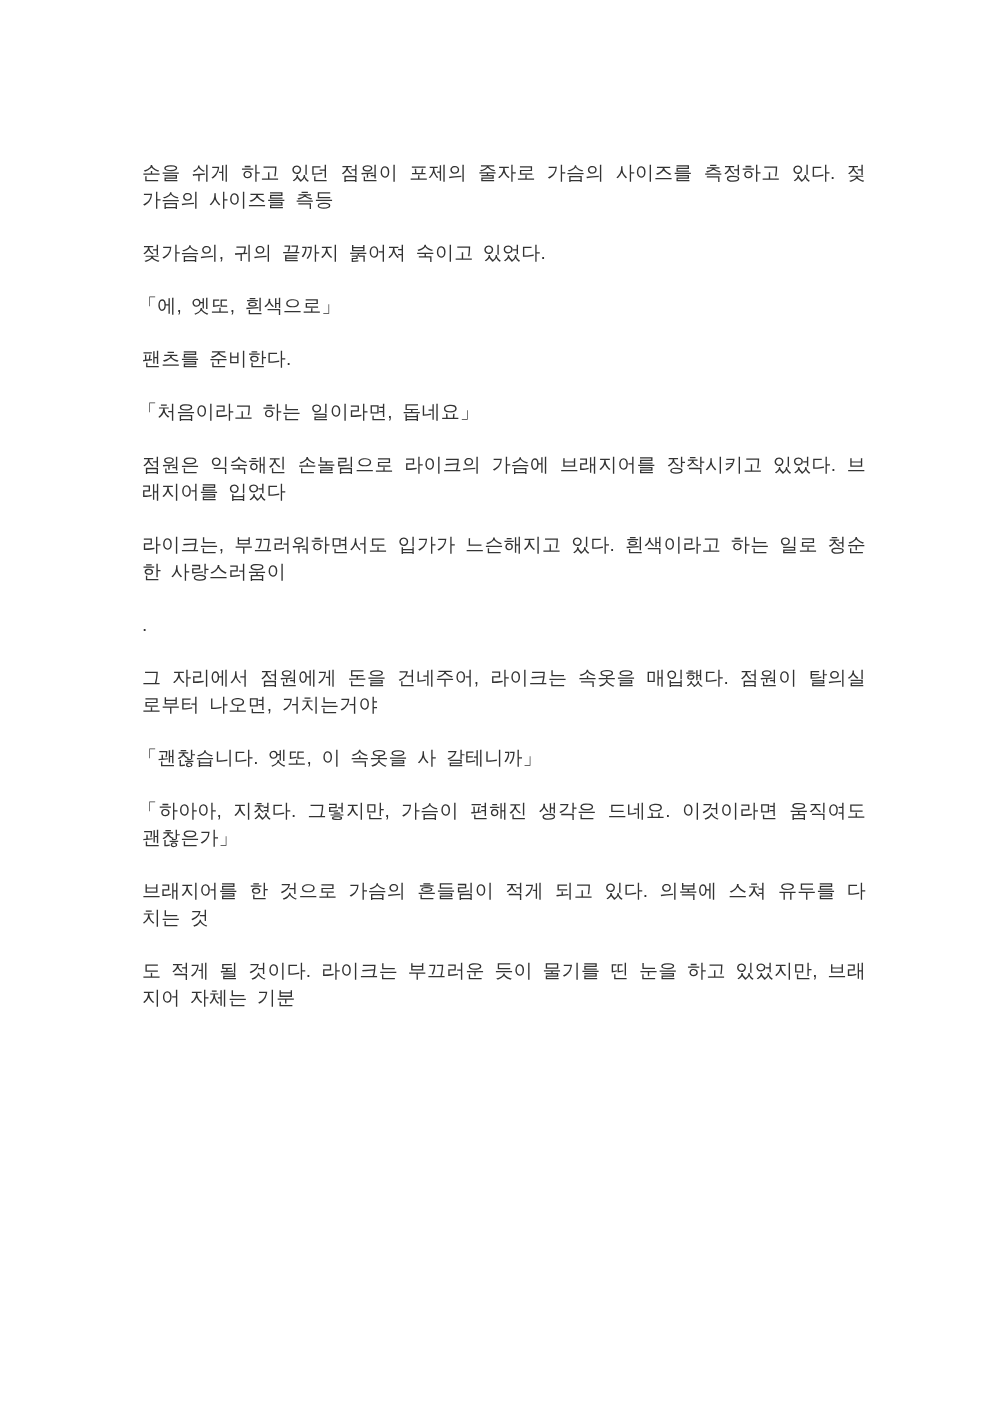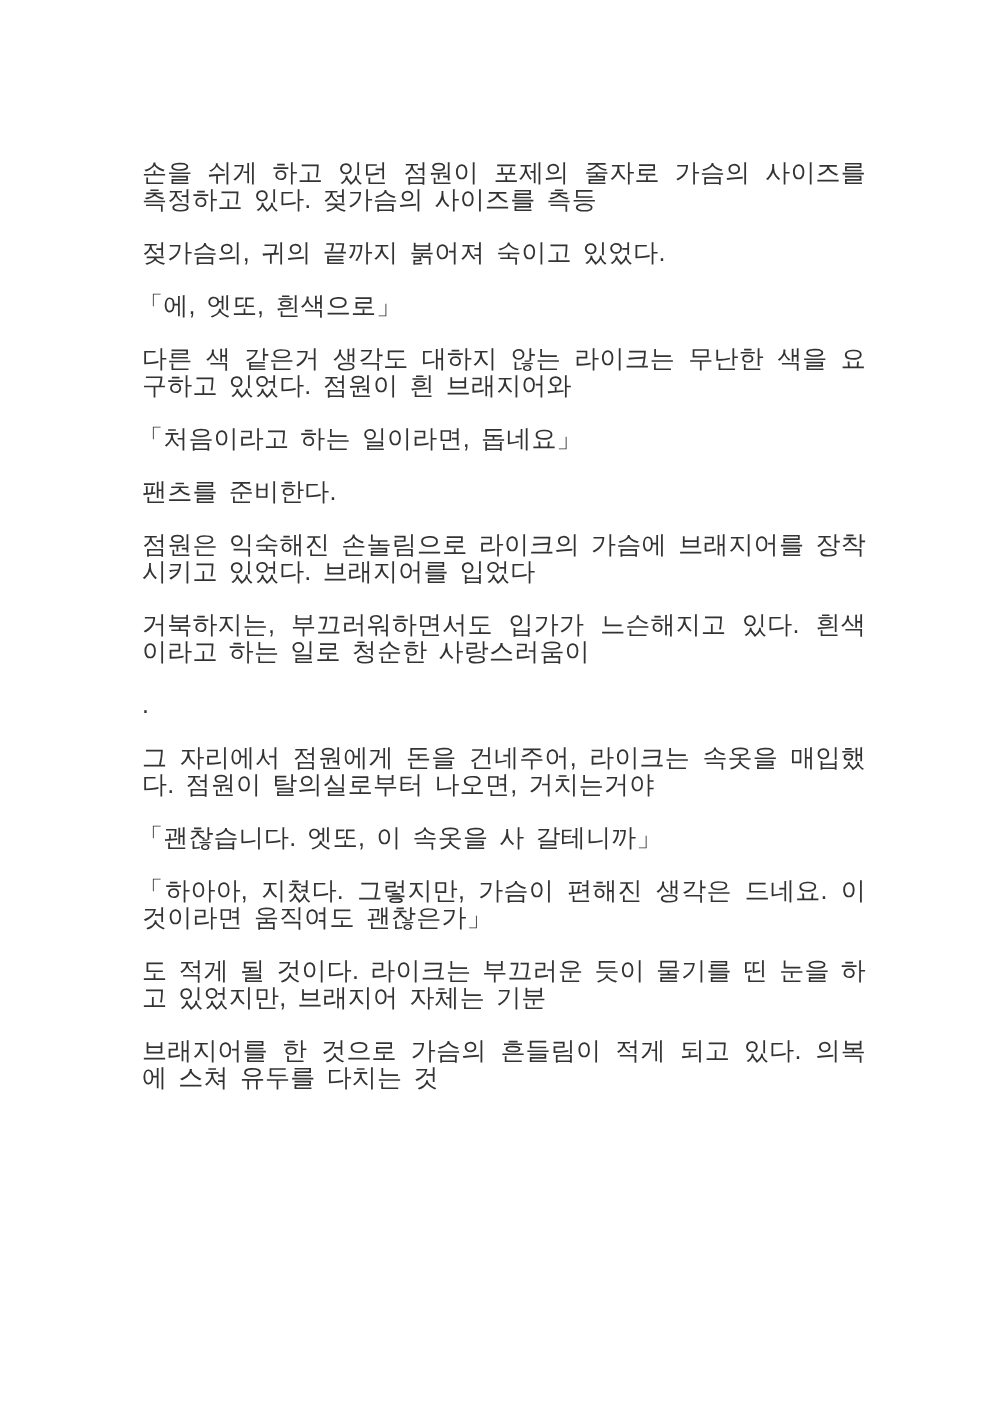--- a/index.html
+++ b/index.html
@@ -15,43 +15,42 @@
   }
   .page {
     box-sizing: border-box;
     width: 992px;
     height: 1403px;
     padding: 159px 126px 0 142px;
     background: #ffffff;
   }
   .para {
     margin: 0 0 26px 0;
-    font-size: 25px;
+    font-size: 19px;
     line-height: 27px;
     color: #333333;
     text-align: justify;
     word-spacing: 4px;
     letter-spacing: 0.2px;
     word-break: break-all;
   }
   .para.dialogue {
     text-indent: -4px;
   }
 </style>
 </head>
 <body>
 
 <div class="page">
   <p class="para">손을 쉬게 하고 있던 점원이 포제의 줄자로 가슴의 사이즈를 측정하고 있다. 젖가슴의 사이즈를 측등</p>
   <p class="para">젖가슴의, 귀의 끝까지 붉어져 숙이고 있었다.</p>
   <p class="para dialogue">「에, 엣또, 흰색으로」</p>
-  <p class="para">다른 색 같은거 생각도 대하지 않는 라이크는 무난한 색을 요구하고 있었다. 점원이 흰 브래지어와</p>
+  <p class="para">팬츠를 준비한다.</p>
   <p class="para dialogue">「처음이라고 하는 일이라면, 돕네요」</p>
-  <p class="para">팬츠를 준비한다.</p>
   <p class="para">점원은 익숙해진 손놀림으로 라이크의 가슴에 브래지어를 장착시키고 있었다. 브래지어를 입었다</p>
-  <p class="para">거북하지는, 부끄러워하면서도 입가가 느슨해지고 있다. 흰색이라고 하는 일로 청순한 사랑스러움이</p>
+  <p class="para">라이크는, 부끄러워하면서도 입가가 느슨해지고 있다. 흰색이라고 하는 일로 청순한 사랑스러움이</p>
   <p class="para">.</p>
   <p class="para">그 자리에서 점원에게 돈을 건네주어, 라이크는 속옷을 매입했다. 점원이 탈의실로부터 나오면, 거치는거야</p>
   <p class="para dialogue">「괜찮습니다. 엣또, 이 속옷을 사 갈테니까」</p>
   <p class="para dialogue">「하아아, 지쳤다. 그렇지만, 가슴이 편해진 생각은 드네요. 이것이라면 움직여도 괜찮은가」</p>
+  <p class="para">브래지어를 한 것으로 가슴의 흔들림이 적게 되고 있다. 의복에 스쳐 유두를 다치는 것</p>
   <p class="para">도 적게 될 것이다. 라이크는 부끄러운 듯이 물기를 띤 눈을 하고 있었지만, 브래지어 자체는 기분</p>
-  <p class="para">브래지어를 한 것으로 가슴의 흔들림이 적게 되고 있다. 의복에 스쳐 유두를 다치는 것</p>
 </div>
 
 </body></html>

